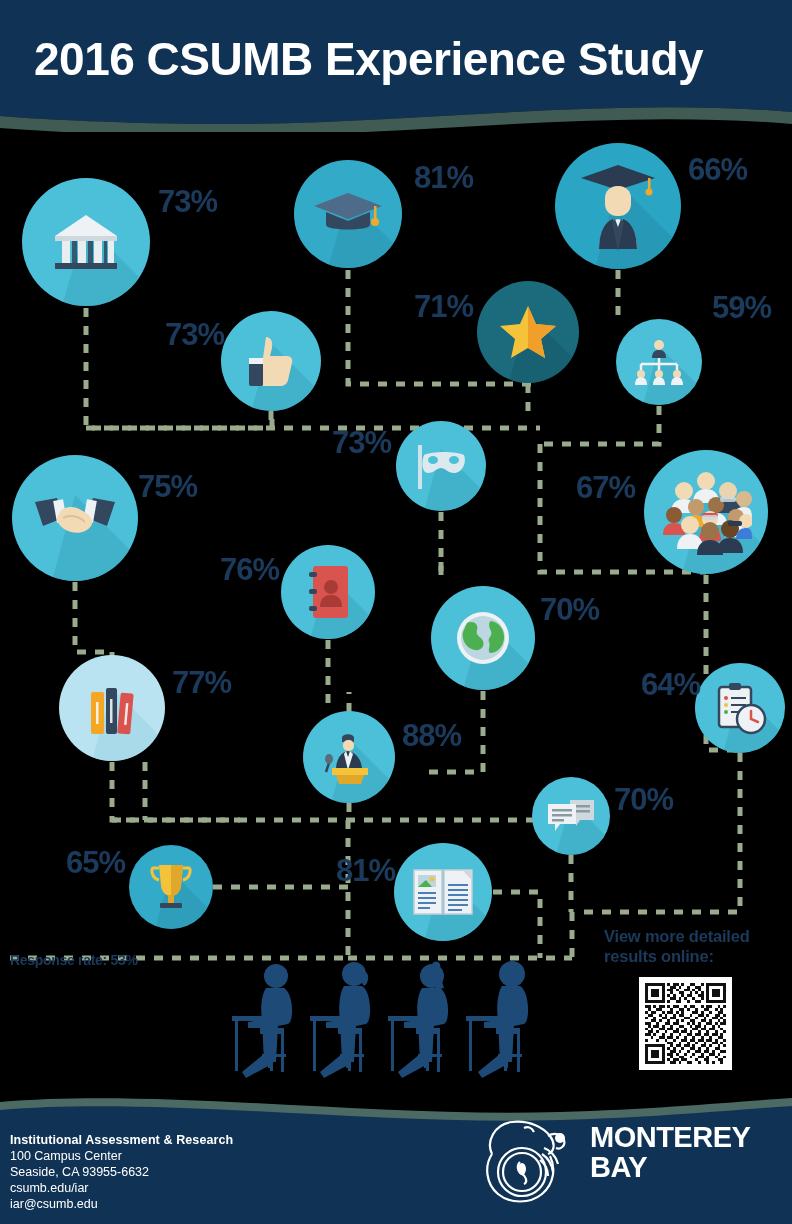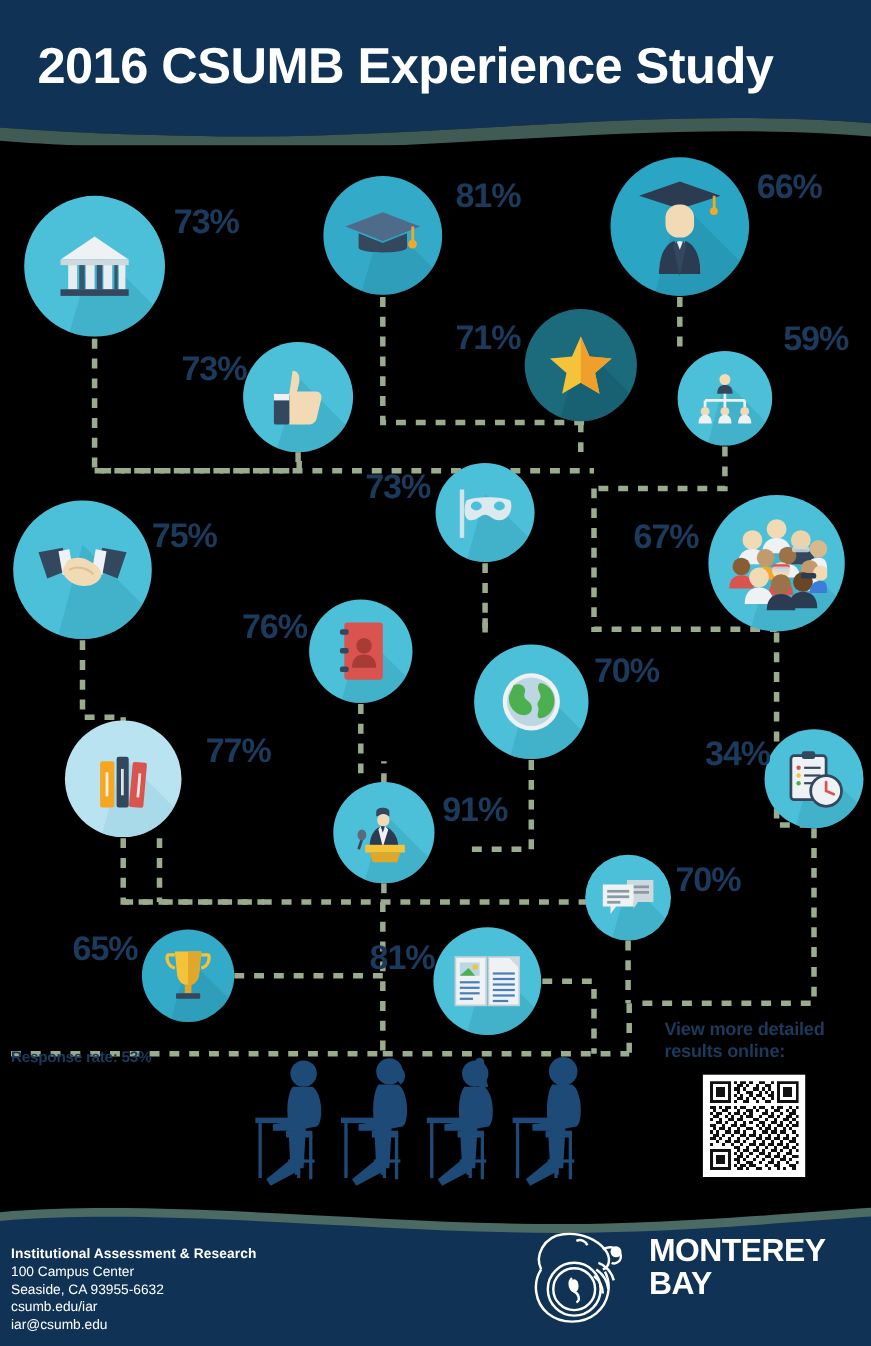--- a/index.html
+++ b/index.html
@@ -395,21 +395,21 @@
       <svg width="56" height="56" viewBox="0 0 56 56">
         <rect x="7" y="12" width="13" height="42" rx="2" fill="#f5a623"></rect>
         <rect x="22" y="8" width="11" height="46" rx="2" fill="#33475e"></rect>
         <rect x="35" y="13" width="13" height="41" rx="2" transform="rotate(5 41 33)" fill="#d9534f"></rect>
         <rect x="12" y="22" width="2.5" height="22" fill="#fff" opacity=".85"></rect>
         <rect x="26" y="19" width="2.5" height="24" fill="#fff" opacity=".85"></rect>
         <rect x="41" y="23" width="2.5" height="22" transform="rotate(5 42 34)" fill="#fff" opacity=".85"></rect>
       </svg>
     </div>
   </div>
-  <div class="pct" style="left:187px; top:533px;">77%</div>
+  <div class="pct" style="left:172px; top:533px;">77%</div>
 
   <div class="node" style="left:695px; top:531px; width:90px; height:90px; background:#4dc0d9;">
     <div class="shade">
       <svg width="90" height="90" viewBox="0 0 90 90">
           <path d="M45,28 L90,73 L90,90 L28,90 Z" fill="#3aa6bf" opacity=".55"></path>
         </svg>
     </div>
     <div class="glyph">
       <svg width="54" height="54" viewBox="0 0 54 54">
         <rect x="6" y="6" width="32" height="40" rx="3" fill="#eef2f4" stroke="#33475e" stroke-width="2.5"></rect>
@@ -420,42 +420,42 @@
           <circle cx="13" cy="24" r="2" fill="#f5c33a"></circle>
             <rect x="18" y="23" width="15" height="2" fill="#33475e"></rect>
           <circle cx="13" cy="31" r="2" fill="#4caf50"></circle>
             <rect x="18" y="30" width="15" height="2" fill="#33475e"></rect>
         </g>
         <circle cx="38" cy="38" r="14" fill="#eef2f4" stroke="#33475e" stroke-width="2.5"></circle>
         <path d="M38,30 L38,38 L45,41" stroke="#d9534f" stroke-width="2.5" fill="none" stroke-linecap="round"></path>
       </svg>
     </div>
   </div>
-  <div class="pct" style="left:641px; top:535px;">34%</div>
+  <div class="pct" style="left:641px; top:535px;">64%</div>
 
   <div class="node" style="left:303px; top:579px; width:92px; height:92px; background:#4dc0d9;">
     <div class="shade">
       <svg width="92" height="92" viewBox="0 0 92 92">
           <path d="M46,28 L92,74 L92,92 L28,92 Z" fill="#3aa6bf" opacity=".55"></path>
         </svg>
     </div>
     <div class="glyph">
       <svg width="58" height="54" viewBox="0 0 58 54">
         <path d="M22,8 C22,3 34,3 34,8 L34,12 L22,12 Z" fill="#33475e"></path>
         <rect x="23" y="10" width="11" height="11" rx="5" fill="#f2dbb4"></rect>
         <path d="M16,40 C16,28 22,22 28,21 C34,22 42,28 42,40 Z" fill="#2b3c52"></path>
         <path d="M26,21 L28,27 L30,21 L33,24 L28,40 L24,24 Z" fill="#eef2f4"></path>
         <rect x="12" y="38" width="36" height="7" fill="#f5c33a"></rect>
         <path d="M16,45 L44,45 L41,54 L19,54 Z" fill="#e0a82a"></path>
         <path d="M10,30 L6,42" stroke="#33475e" stroke-width="2.5"></path>
         <ellipse cx="9" cy="29" rx="4" ry="5" fill="#5a6b7d"></ellipse>
       </svg>
     </div>
   </div>
-  <div class="pct" style="left:402px; top:586px;">91%</div>
+  <div class="pct" style="left:402px; top:586px;">88%</div>
 
   <div class="node" style="left:532px; top:645px; width:78px; height:78px; background:#4dc0d9;">
     <div class="shade">
       <svg width="78" height="78" viewBox="0 0 78 78">
           <path d="M39,24 L78,63 L78,78 L24,78 Z" fill="#3aa6bf" opacity=".55"></path>
         </svg>
     </div>
     <div class="glyph">
       <svg width="50" height="40" viewBox="0 0 50 40">
         <path d="M24,4 L48,4 L48,24 L34,24 L30,30 L30,24 L24,24 Z" fill="#cfd8dd"></path>

